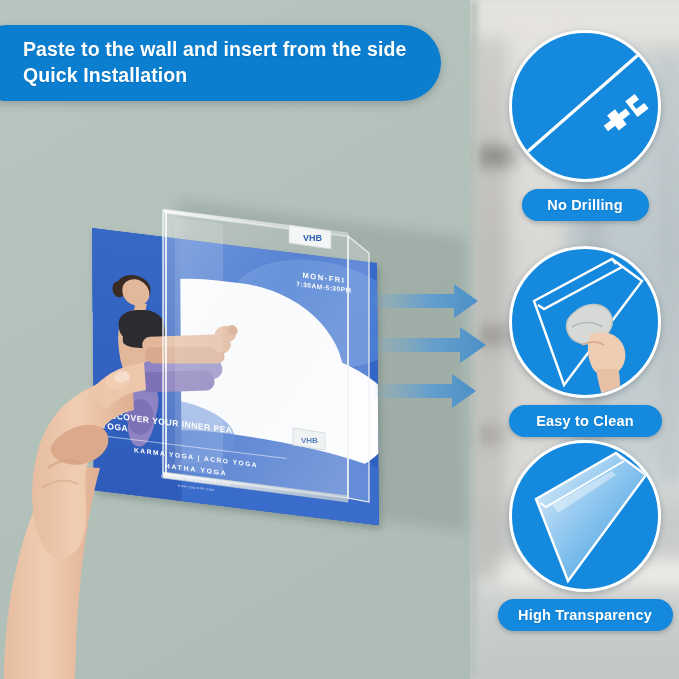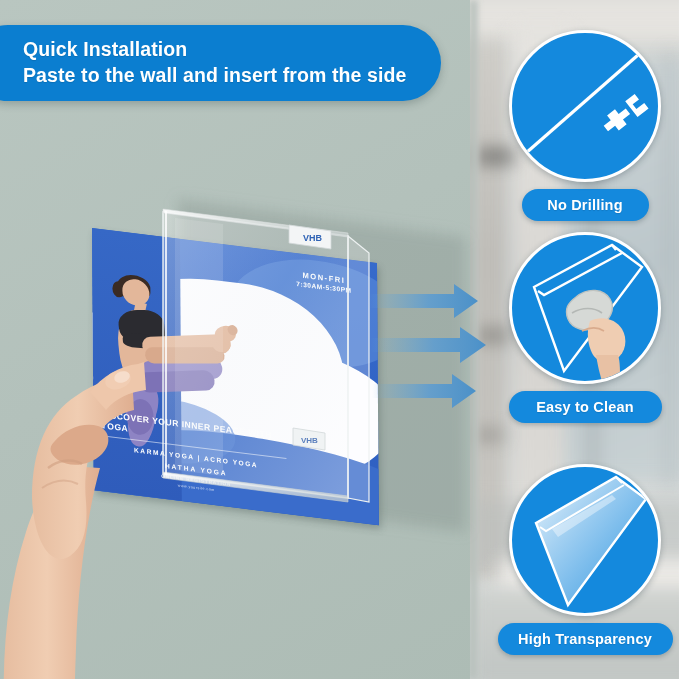--- a/index.html
+++ b/index.html
@@ -232,23 +232,23 @@
     display:flex; align-items:center; justify-content:center;
     box-shadow:0 2px 5px rgba(30,50,60,.28);
     padding:0 16px;
   }
   .fpill span {
     color:#fff; font-weight:bold; font-size:14.5px; letter-spacing:.2px; white-space:nowrap;
     text-shadow:0 1px 1px rgba(0,0,0,.12);
   }
   .f1 { left:495px; top:30px; }
   .f1 .fpill { width:127px; }
-  .f2 { left:495px; top:232px; }
+  .f2 { left:495px; top:246px; }
   .f2 .fpill { width:153px; }
-  .f3 { left:495px; top:464px; }
+  .f3 { left:495px; top:440px; }
   .f3 .fpill { width:175px; }
 </style>
 </head>
 <body>
 
 <div id="stage">
 
   <div class="wall"></div>
 
   <div class="right-scene">
@@ -261,22 +261,22 @@
     <div class="rs-blob rs-jamb1"></div>
     <div class="rs-blob rs-jamb2"></div>
     <div class="rs-blob rs-jamb3"></div>
     <div class="rs-blob rs-shadowband"></div>
     <div class="rs-blob rs-counter"></div>
     <div class="rs-blob rs-floor"></div>
     <div class="rs-edge"></div>
   </div>
 
   <div class="banner">
+    <div class="banner-line">Paste to the wall and insert from the side</div>
     <div class="banner-line">Quick Installation</div>
-    <div class="banner-line">Paste to the wall and insert from the side</div>
   </div>
 
   <div class="holder-wrap">
 
     <div class="holder-shadow"></div>
 
     <div class="poster">
       <div class="poster-inner">
         <div class="p-bg"></div>
         <div class="p-lightblue"></div>

